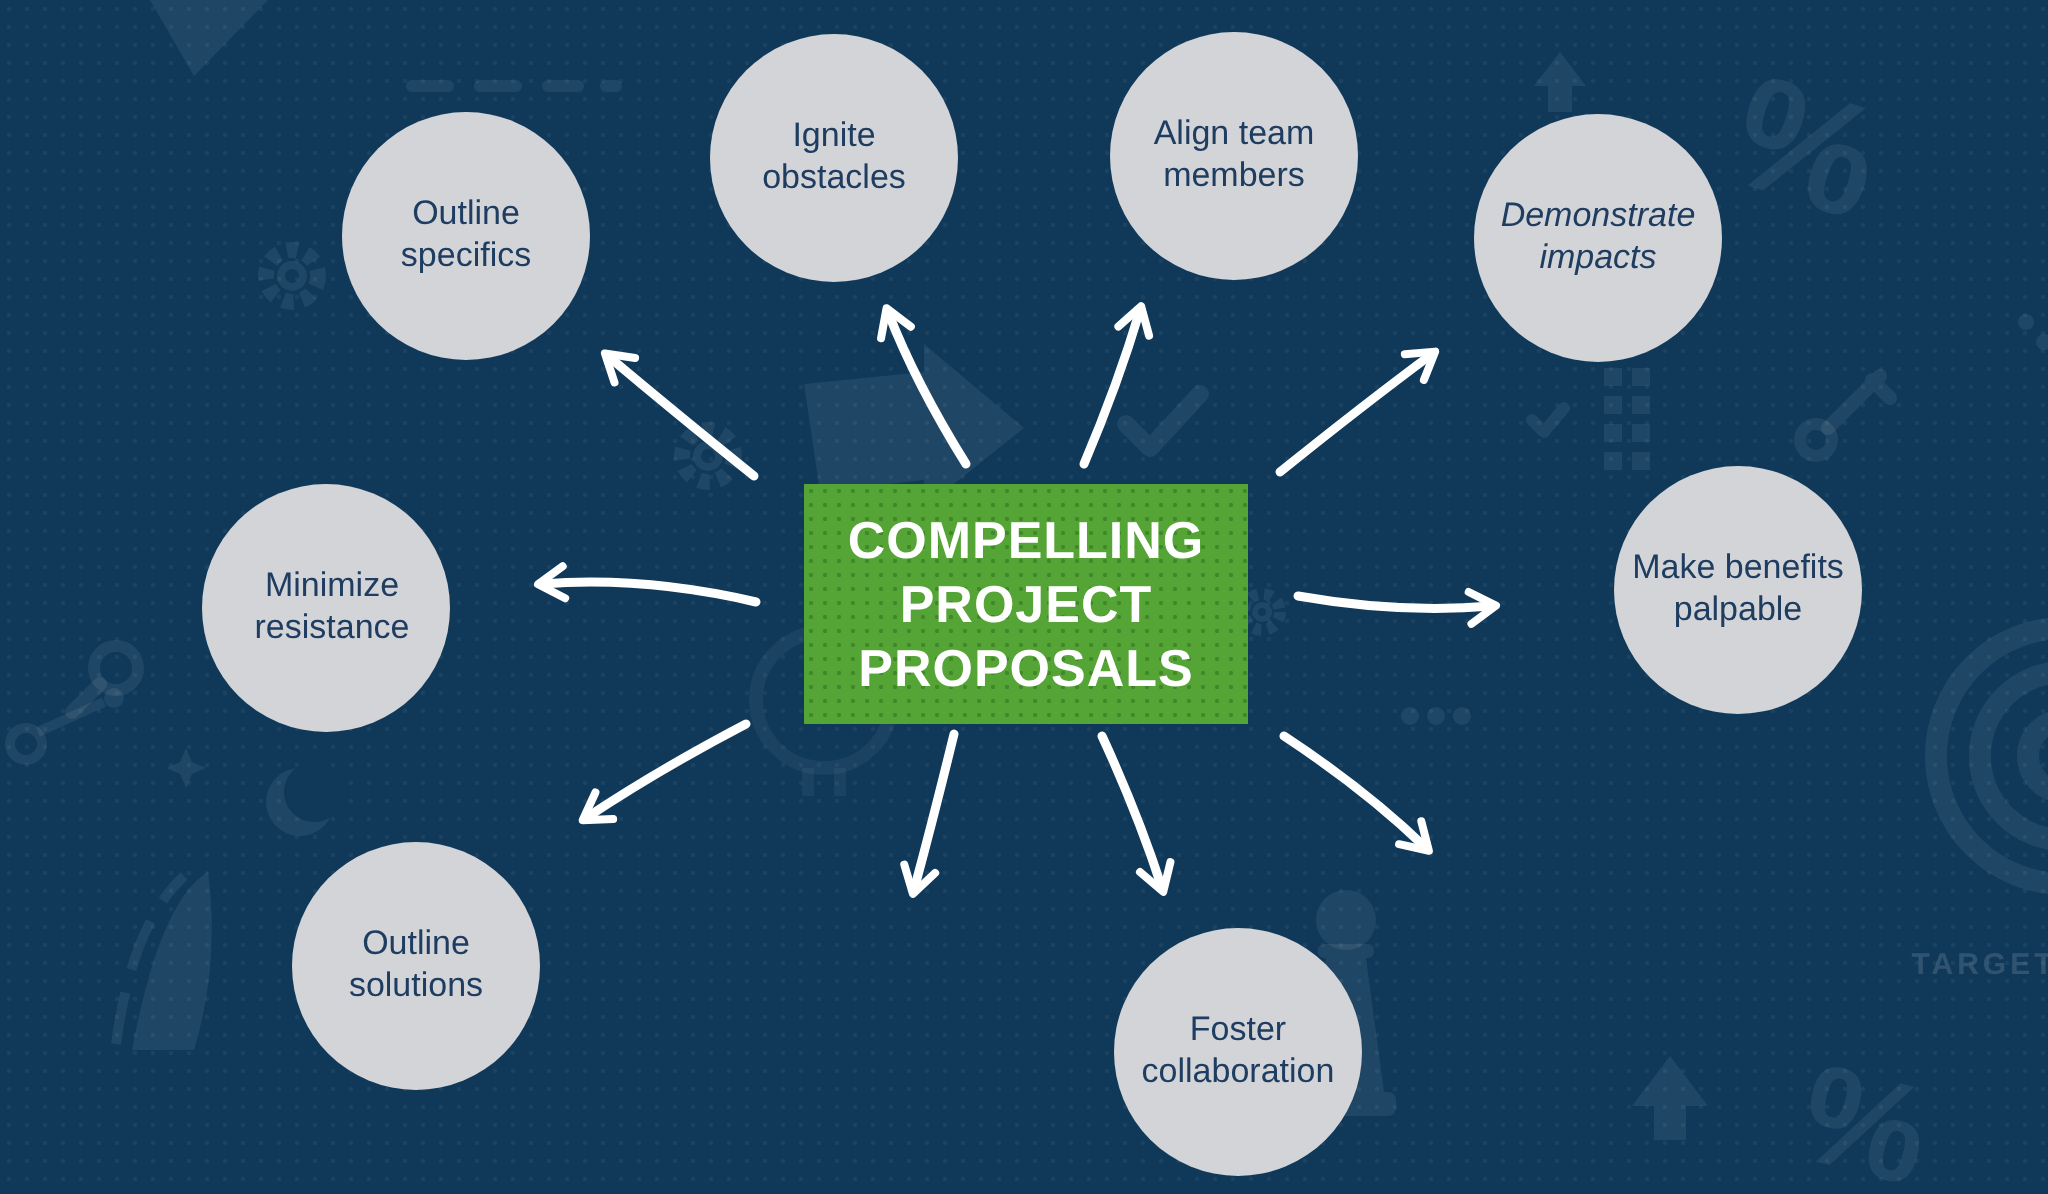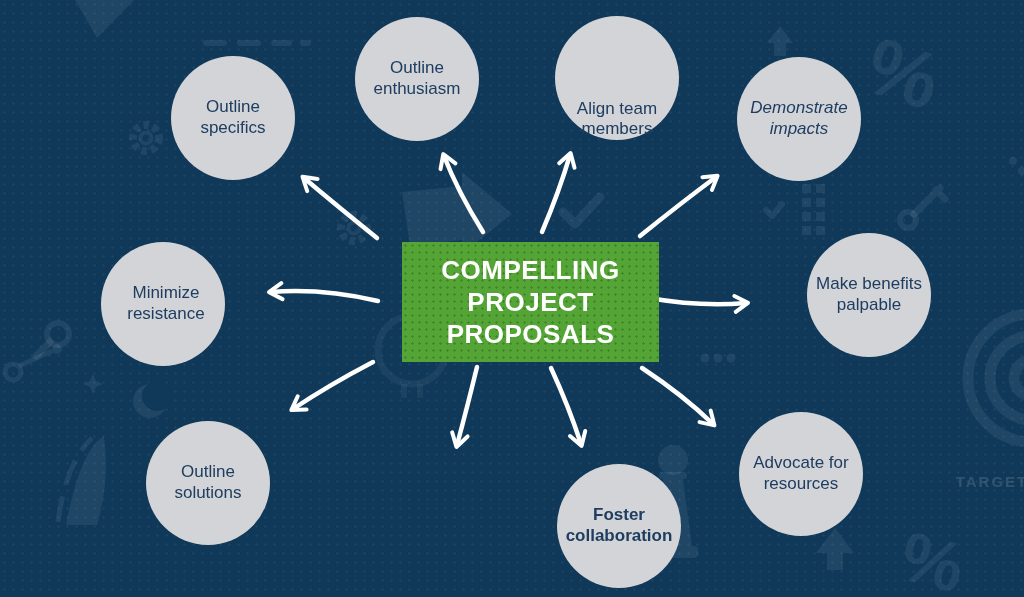--- a/index.html
+++ b/index.html
@@ -14,21 +14,21 @@
   .deco-fill{fill:rgba(255,255,255,0.075);}
   .deco-stroke{stroke:rgba(255,255,255,0.075);fill:none;}
   .node{
     position:absolute;width:124px;height:124px;border-radius:50%;
     background:#D3D4D7;display:flex;align-items:center;justify-content:center;
     text-align:center;color:#1E3D61;font-size:17px;line-height:1.22;font-weight:500;
     padding:0;box-sizing:border-box;
   }
   .node span{display:block;width:118px;}
   .center-box{
-    position:absolute;left:402px;top:242px;width:257px;height:120px;
+    position:absolute;left:402px;top:242px;width:222px;height:120px;
     background-color:#55A536;
     background-image:radial-gradient(rgba(10,60,10,0.28) 1px, transparent 1.2px);
     background-size:7px 7px;
     display:flex;flex-direction:column;align-items:center;justify-content:center;
     color:#FFFFFF;font-weight:bold;font-size:26px;line-height:1.24;letter-spacing:0.5px;
     text-align:center;
   }
   .arrow{stroke:#FFFFFF;stroke-width:4.5;fill:none;stroke-linecap:round;}
 </style>
 </head>
@@ -161,35 +161,32 @@
     <path class="arrow" d="M551,368 Q569,407 581,444" marker-end="url(#ah)"></path>
     <path class="arrow" d="M477,367 Q467,408 457,445" marker-end="url(#ah)"></path>
     <path class="arrow" d="M373,362 Q329,385 293,409" marker-end="url(#ah)"></path>
     <path class="arrow" d="M378,301 Q322,288 271,292" marker-end="url(#ah)"></path>
   </svg>
 
   <div class="node" style="left:171px;top:56px;">
       <span>Outline specifics</span>
     </div>
   <div class="node" style="left:355px;top:17px;">
-      <span>Outline enthusiasm</span>
-    </div>
-  <div class="node" style="left:555px;top:16px;align-items:flex-end;">
+      <span>Ignite obstacles</span>
+    </div>
+  <div class="node" style="left:555px;top:16px;">
       <span>Align team members</span>
     </div>
   <div class="node" style="left:737px;top:57px;font-style:italic;">
       <span>Demonstrate impacts</span>
     </div>
   <div class="node" style="left:807px;top:233px;">
       <span>Make benefits palpable</span>
     </div>
-  <div class="node" style="left:739px;top:412px;">
-      <span>Advocate for resources</span>
-    </div>
-  <div class="node" style="left:557px;top:464px;font-weight:bold;">
+  <div class="node" style="left:557px;top:464px;">
       <span>Foster collaboration</span>
     </div>
   <div class="node" style="left:146px;top:421px;">
       <span>Outline solutions</span>
     </div>
   <div class="node" style="left:101px;top:242px;justify-content:flex-end;">
       <span>Minimize resistance</span>
     </div>
 
   <div class="center-box">

